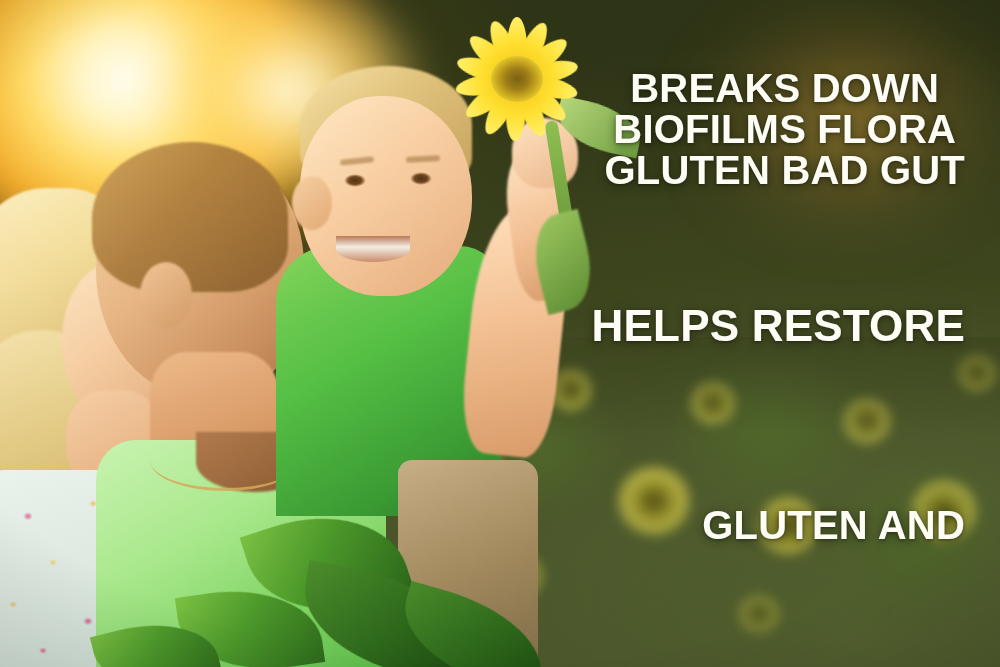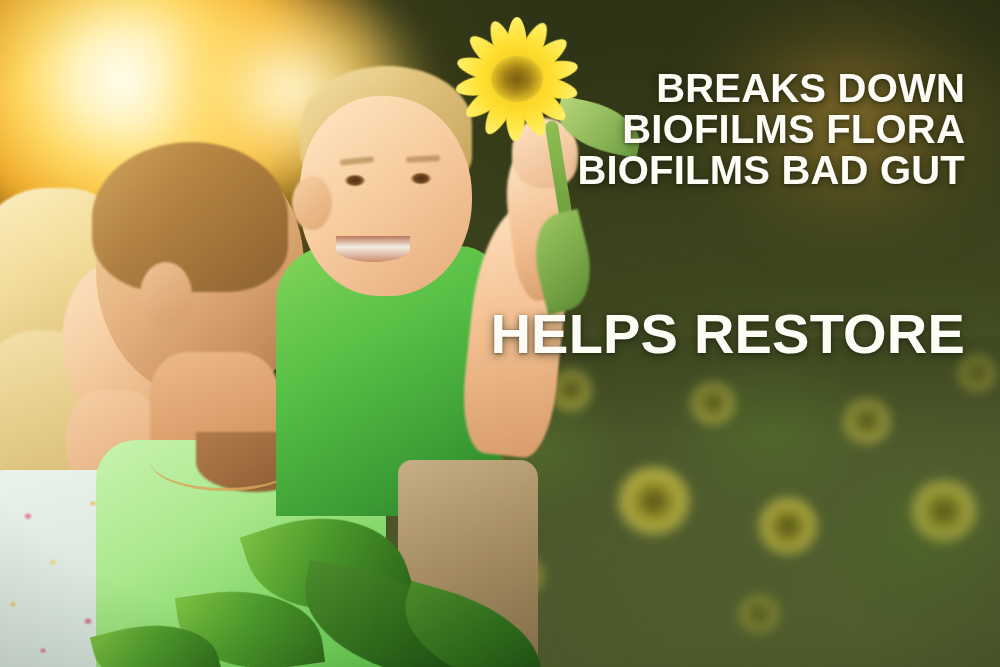--- a/index.html
+++ b/index.html
@@ -250,31 +250,31 @@
   }
   .vignette{
     position:absolute;inset:0;
     background:radial-gradient(115% 105% at 50% 45%, rgba(0,0,0,0) 52%, rgba(0,0,0,.34) 100%);
   }
   .blurwrap{filter:blur(.4px);}
 
   
   .copy{
     position:absolute;right:35px;
-    text-align:right;
+    text-align:center;
     color:#fdfcf5;
     font-weight:700;
     font-stretch:condensed;
     letter-spacing:.2px;
     text-shadow:0 2px 10px rgba(20,25,10,.55),0 1px 3px rgba(20,25,10,.45);
     -webkit-text-stroke:.2px rgba(255,255,255,.25);
   }
   .copy div{white-space:nowrap;}
   .block1{top:68px;font-size:40px;line-height:41px;}
-  .block2{top:305px;font-size:56px;line-height:41px;margin-top:8px;}
+  .block2{top:305px;font-size:44px;line-height:41px;}
   .block3{top:505px;font-size:40px;line-height:41px;}
 
   .disclaimer{
     position:absolute;left:26px;right:20px;top:632px;
     color:#ffffff;
     font-size:11.4px;
     font-style:italic;
     font-weight:600;
     letter-spacing:-.05px;
     white-space:nowrap;
@@ -377,24 +377,25 @@
       </div>
     </div>
 
     <div class="grade"></div>
     <div class="vignette"></div>
   </div>
 
   <div class="copy block1">
     <div>BREAKS DOWN</div>
     <div>BIOFILMS FLORA</div>
-    <div>BIOFILMS BAD GUT</div>
+    <div>GLUTEN BAD GUT</div>
   </div>
 
   <div class="copy block2">
     <div>HELPS RESTORE</div>
   </div>
 
   <div class="copy block3">
+    <div>GLUTEN AND</div>
   </div>
 
 
 </div>
 
 </body></html>

